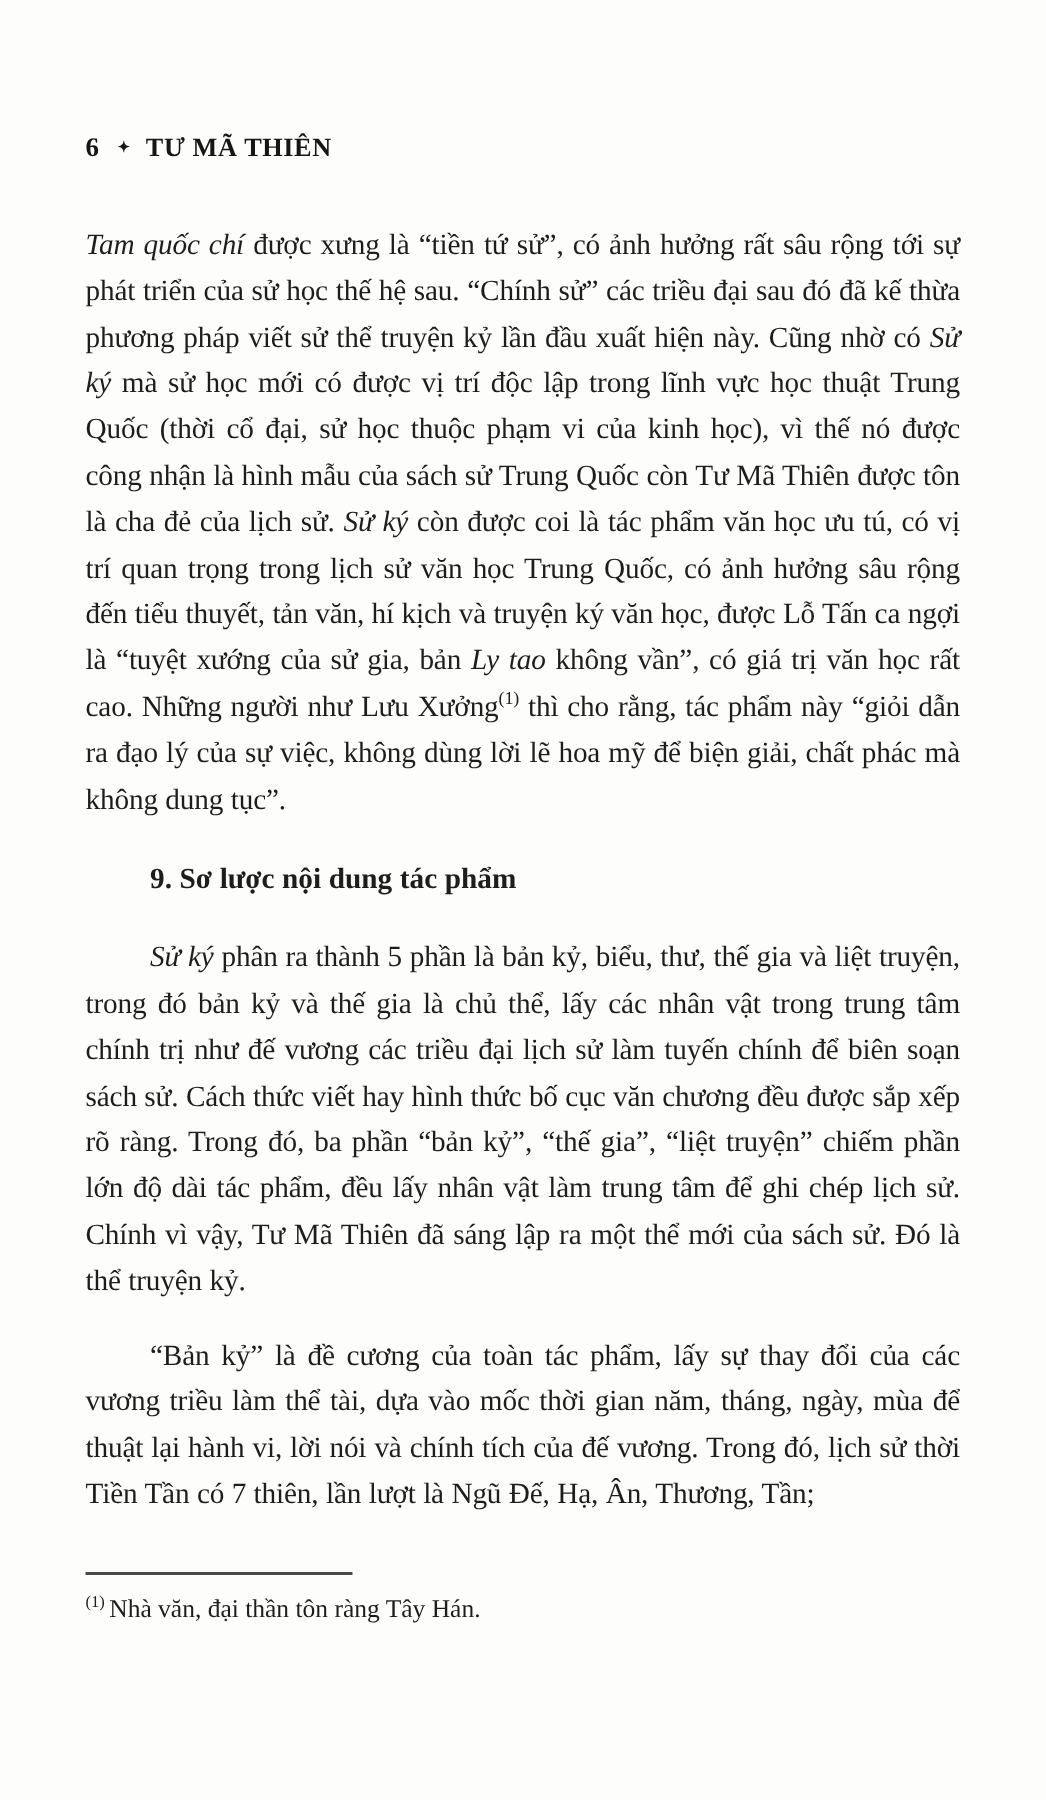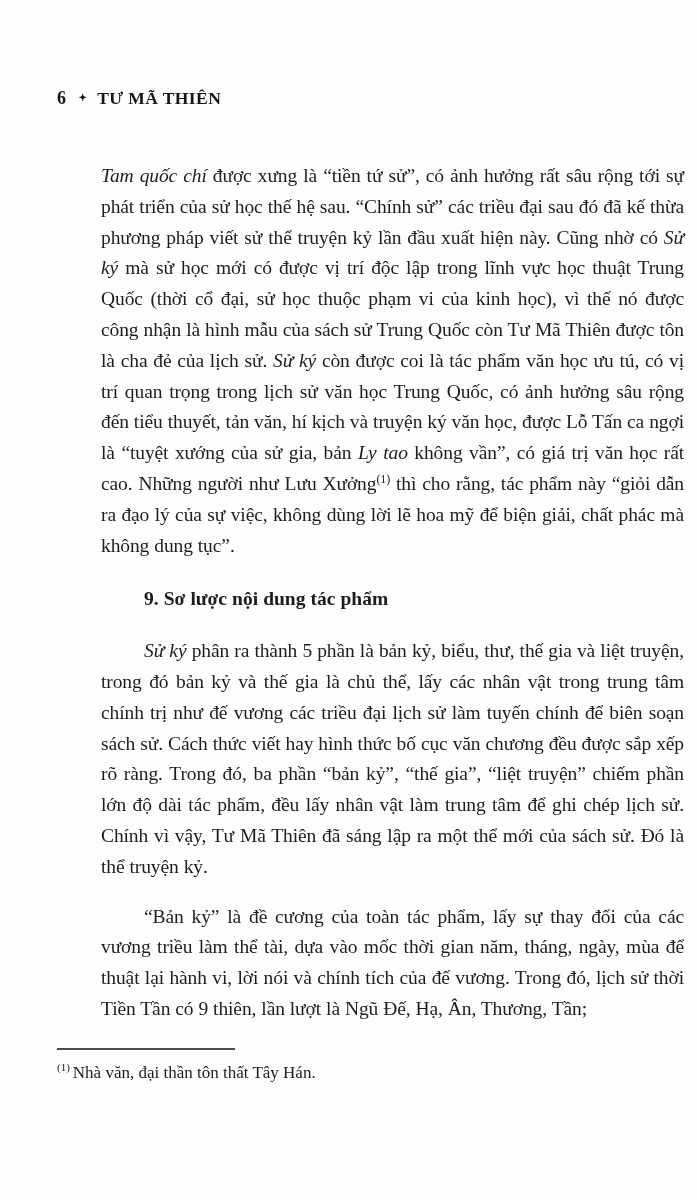--- a/index.html
+++ b/index.html
@@ -34,29 +34,28 @@
   .sep {
     font-size: 10px;
     margin: 0 10px 0 12px;
     position: relative;
     top: -1px;
   }
 
   
   .page-body {
     position: absolute;
-    top: 161px;
+    top: 149px;
     left: 57px;
     width: 583px;
     font-size: 19.5px;
     line-height: 30.8px;
     text-align: justify;
     letter-spacing: -0.1px;
     word-spacing: 0.2px;
-    margin-left: 44px;
   }
   .para { margin: 0; }
   .para.indent { text-indent: 43px; font-family: Liberation Serif, serif; }
   .para + .para { margin-top: 19px; }
   .section-heading {
     font-size: 19.5px;
     font-weight: bold;
     text-align: left;
     margin: 23px 0 21px 43px;
     letter-spacing: 0;
@@ -100,23 +99,23 @@
   <header class="page-header">
     <span class="page-num">6</span>
     <span class="sep">✦</span>
     <span class="running-title">TƯ MÃ THIÊN</span>
   </header>
 
   <main class="page-body" id="body-container">
       <p class="para"><i>Tam quốc chí</i><span> được xưng là “tiền tứ sử”, có ảnh hưởng rất sâu rộng tới sự phát triển của sử học thế hệ sau. “Chính sử” các triều đại sau đó đã kế thừa phương pháp viết sử thể truyện kỷ lần đầu xuất hiện này. Cũng nhờ có </span><i>Sử ký</i><span> mà sử học mới có được vị trí độc lập trong lĩnh vực học thuật Trung Quốc (thời cổ đại, sử học thuộc phạm vi của kinh học), vì thế nó được công nhận là hình mẫu của sách sử Trung Quốc còn Tư Mã Thiên được tôn là cha đẻ của lịch sử. </span><i>Sử ký</i><span> còn được coi là tác phẩm văn học ưu tú, có vị trí quan trọng trong lịch sử văn học Trung Quốc, có ảnh hưởng sâu rộng đến tiểu thuyết, tản văn, hí kịch và truyện ký văn học, được Lỗ Tấn ca ngợi là “tuyệt xướng của sử gia, bản </span><i>Ly tao</i><span> không vần”, có giá trị văn học rất cao. Những người như Lưu Xưởng</span><sup>(1)</sup><span> thì cho rằng, tác phẩm này “giỏi dẫn ra đạo lý của sự việc, không dùng lời lẽ hoa mỹ để biện giải, chất phác mà không dung tục”.</span></p>
       <h2 class="section-heading">9. Sơ lược nội dung tác phẩm</h2>
       <p class="para indent"><i>Sử ký</i><span> phân ra thành 5 phần là bản kỷ, biểu, thư, thế gia và liệt truyện, trong đó bản kỷ và thế gia là chủ thể, lấy các nhân vật trong trung tâm chính trị như đế vương các triều đại lịch sử làm tuyến chính để biên soạn sách sử. Cách thức viết hay hình thức bố cục văn chương đều được sắp xếp rõ ràng. Trong đó, ba phần “bản kỷ”, “thế gia”, “liệt truyện” chiếm phần lớn độ dài tác phẩm, đều lấy nhân vật làm trung tâm để ghi chép lịch sử. Chính vì vậy, Tư Mã Thiên đã sáng lập ra một thể mới của sách sử. Đó là thể truyện kỷ.</span></p>
-      <p class="para indent"><span>“Bản kỷ” là đề cương của toàn tác phẩm, lấy sự thay đổi của các vương triều làm thể tài, dựa vào mốc thời gian năm, tháng, ngày, mùa để thuật lại hành vi, lời nói và chính tích của đế vương. Trong đó, lịch sử thời Tiền Tần có 9 thiên, lần lượt là Ngũ Đế, Hạ, Ân, Thương, Tần;</span></p>
+      <p class="para indent"><span>“Bản kỷ” là đề cương của toàn tác phẩm, lấy sự thay đổi của các vương triều làm thể tài, dựa vào mốc thời gian năm, tháng, ngày, mùa để thuật lại hành vi, lời nói và chính tích của đế vương. Trong đó, lịch sử thời Tiền Tần có 7 thiên, lần lượt là Ngũ Đế, Hạ, Ân, Thương, Tần;</span></p>
     </main>
 
   <footer class="footnote-area">
     <hr class="footnote-rule">
     <p class="footnote">
-      <sup>(1)</sup><span>Nhà văn, đại thần tôn thất Tây Hán.</span>
+      <sup>(1)</sup><span>Nhà văn, đại thần tôn ràng Tây Hán.</span>
     </p>
   </footer>
 
 </div>
 
 </body></html>

